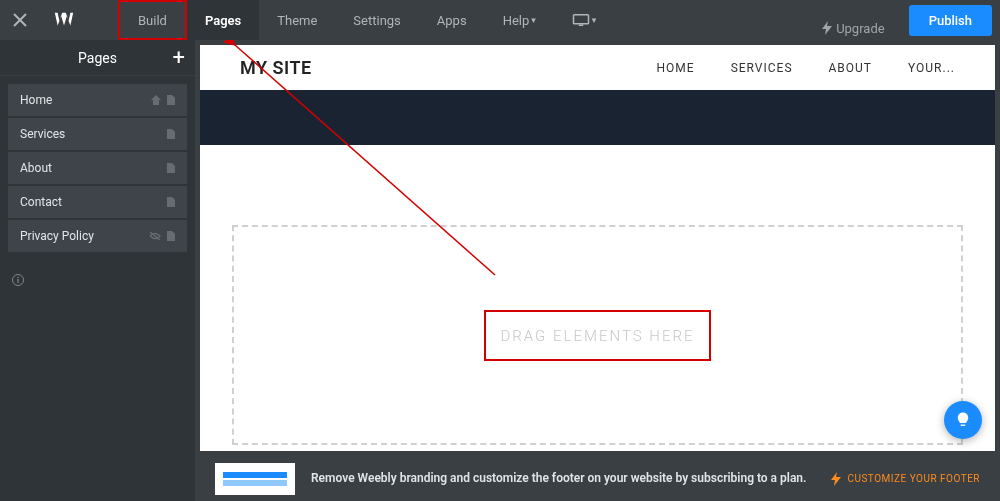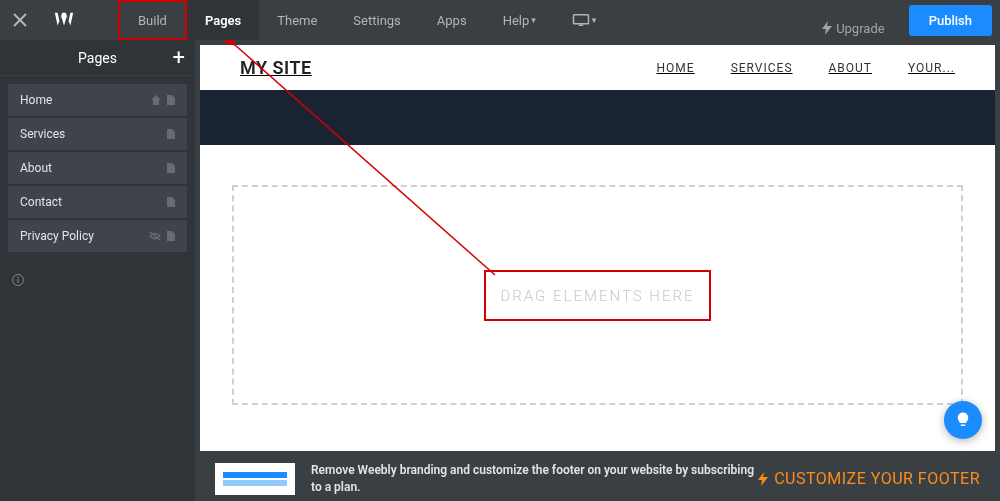--- a/index.html
+++ b/index.html
@@ -30,40 +30,40 @@
     .page-list { padding: 8px; }
     .page-item { background: #3e4449; margin-bottom: 2px; padding: 9px 12px; font-size: 12px; display: flex; align-items: center; justify-content: space-between; cursor: pointer; color: #e0e5e9; }
     .page-item.selected { background: #1a8cff; color: #fff; }
     .page-item-icons { display: flex; gap: 6px; opacity: 0.5; font-size: 11px; }
     .sidebar-hint { padding: 10px 12px; font-size: 10px; color: #808589; display: flex; gap: 6px; align-items: flex-start; text-align: center; line-height: 1.4; }
     .sidebar-hint-icon { flex-shrink: 0; margin-top: 2px; }
     
     
     .main { flex: 1; background: #3a3f44; position: relative; }
     .canvas-wrap { position: absolute; inset: 5px 5px 50px 5px; background: #fff; overflow: hidden; }
-    .site-header { height: 45px; background: #fff; display: flex; align-items: center; padding: 0 40px; text-decoration: underline; }
+    .site-header { height: 45px; background: #fff; display: flex; align-items: center; padding: 0 40px; }
     .site-title { font-size: 18px; font-weight: 600; letter-spacing: 0.5px; color: #222; }
     .site-nav { margin-left: auto; display: flex; gap: 36px; }
     .site-nav-item { font-size: 12px; letter-spacing: 1px; color: #333; cursor: pointer; }
     .hero-band { height: 55px; background: #1a2332; }
-    .drop-zone-wrap { padding: 40px 32px; }
+    .drop-zone-wrap { padding: 40px 32px; margin-top: 40px; }
     .drop-zone { border: 2px dashed #d0d0d0; height: 220px; display: flex; align-items: center; justify-content: center; position: relative; }
     .drop-zone-text { color: #c8c8c8; font-size: 15px; letter-spacing: 2px; font-weight: 300; }
     .drop-text-highlight { position: absolute; border: 2px solid #d40000; padding: 14px 14px; }
     
     
     .arrow-line { position: absolute; pointer-events: none; }
     
     
     .footer-promo { position: absolute; bottom: 0; left: 0; right: 0; height: 45px; background: #3a3f44; display: flex; align-items: center; padding: 0 20px; color: #e0e5e9; font-size: 12px; }
     .promo-thumb { width: 80px; height: 32px; background: #fff; margin-right: 16px; display: flex; flex-direction: column; justify-content: center; align-items: center; gap: 2px; padding: 4px 8px; }
     .promo-thumb-bar { width: 100%; height: 6px; background: #1a8cff; }
     .promo-thumb-bar.light { background: #8fc9ff; }
     .promo-text { flex: 1; line-height: 1.4; font-weight: 600;}
-    .customize-link { color: #ff8c1a; font-size: 16px; letter-spacing: 0.5px; cursor: pointer; display: flex; align-items: center; gap: 6px; }
+    .customize-link { color: #ff8c1a; font-size: 10px; letter-spacing: 0.5px; cursor: pointer; display: flex; align-items: center; gap: 6px; }
     
     
     .help-fab { position: absolute; right: 18px; bottom: 62px; width: 38px; height: 38px; border-radius: 50%; background: #1a8cff; display: flex; align-items: center; justify-content: center; cursor: pointer; box-shadow: 0 2px 8px rgba(0,0,0,0.3); }
     .help-fab svg { width: 18px; height: 18px; fill: #fff; }
     
     .device-icon { width: 18px; height: 14px; }
     .chevron { font-size: 9px; margin-left: 2px; }
   </style>
 </head>
 <body>

